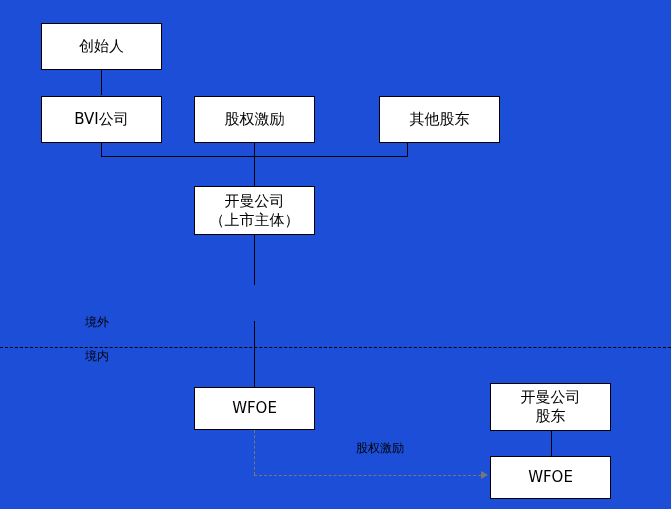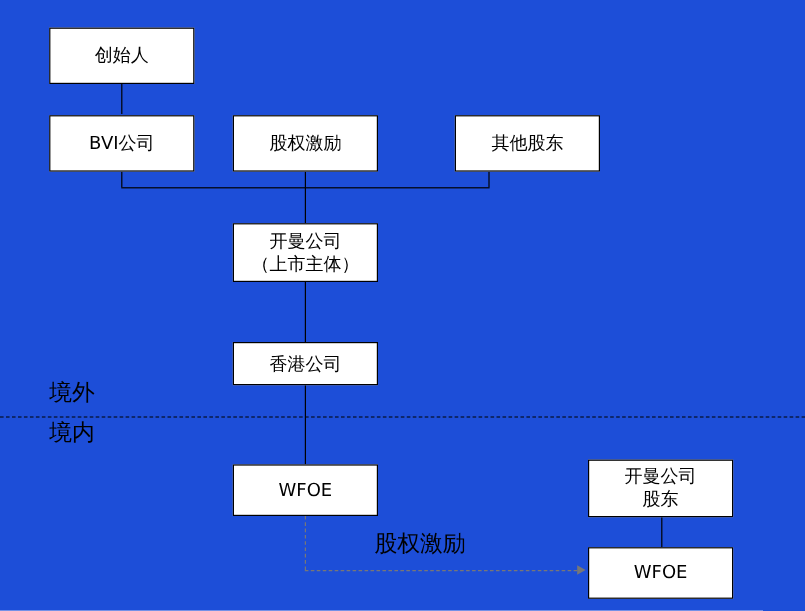--- a/index.html
+++ b/index.html
@@ -30,23 +30,24 @@
     color: #000000;
     line-height: 1.25;
     text-align: center;
     white-space: pre-line;
   }
   .node span {
     display: block;
   }
   .label {
     position: absolute;
-    font-size: 19px;
+    font-size: 12px;
     color: #000000;
     white-space: nowrap;
+    margin-left: 44px;
   }
   .line {
     position: absolute;
     background: #000000;
   }
   .hline { height: 1px; }
   .vline { width: 1px; }
   .dashed-divider {
     position: absolute;
     border-top: 1px dashed #000000;
@@ -112,23 +113,20 @@
 
   <div class="node" style="left:347px; top:96px; width:121px; height:47px;margin-left:32px;">
     <span>其他股东</span>
   </div>
 
   <div class="node" style="left:194px; top:186px; width:121px; height:49px;">
     <span>开曼公司</span>
     <span>（上市主体）</span>
   </div>
 
-  <div class="node" style="left:194px; top:285px; width:121px; height:36px;">
-    <span>香港公司</span>
-  </div>
 
   <div class="node" style="left:194px; top:387px; width:121px; height:43px;">
     <span>WFOE</span>
   </div>
 
   <div class="node" style="left:490px; top:383px; width:121px; height:48px;">
     <span>开曼公司</span>
     <span>股东</span>
   </div>
 

